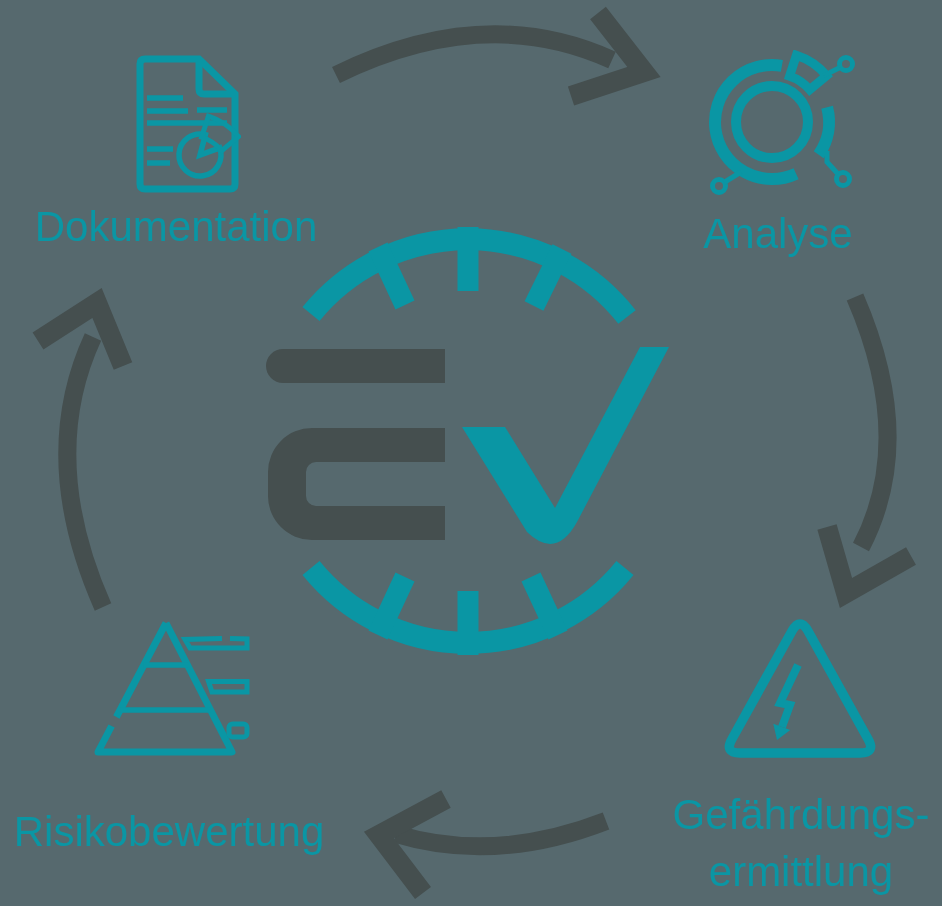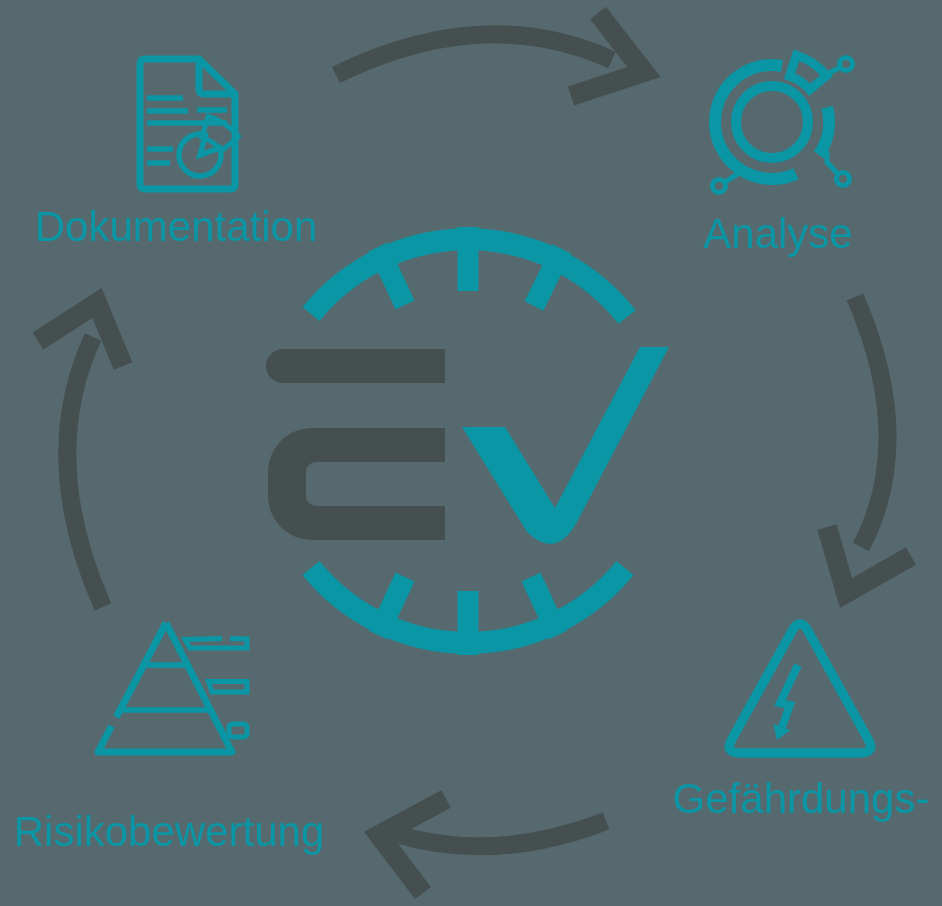--- a/index.html
+++ b/index.html
@@ -107,22 +107,23 @@
   </div>
 
   <div class="station">
     <svg class="station-icon" style="left:720px;top:615px" width="160" height="148" viewBox="0 0 160 148">
       <path class="ts nf" stroke-width="9.5" stroke-linejoin="round" d="M72,16 Q80,2 88,16 L148,124 Q156,138 140,138 H20 Q4,138 12,124 Z"></path>
       <g>
         <path class="ts nf" stroke-width="8" d="M78,50 L60,88 L70,90 L62,112"></path>
         <path class="tf" d="M57,125 L70.3,114.9 L53.3,108.7 Z"></path>
       </g>
     </svg>
-    <div class="label label-two-line" style="left:801px;top:770px">
+    <div class="label label-two-line" style="left:801px;top:786px">
       <div>Gefährdungs-</div>
+      <div>ermittlung</div>
     </div>
   </div>
 
   <div class="station">
     <svg class="station-icon" style="left:93px;top:615px" width="160" height="145" viewBox="0 0 160 145">
       <path class="ts nf" stroke-width="7" stroke-linejoin="round" d="M73,8 L139,137 L5,137 L18.6,111 M23.4,102 L73,8"></path>
       <path class="ts nf" stroke-width="5.5" d="M50.8,50 L94.5,50"></path>
       <path class="ts nf" stroke-width="5.5" d="M27.1,95 L117.5,95"></path>
       <g>
         <path class="ts nf" stroke-width="5" d="M129,23.5 L92,24.5 L97,33 L154,33 L154,24 L137,23.5"></path>

